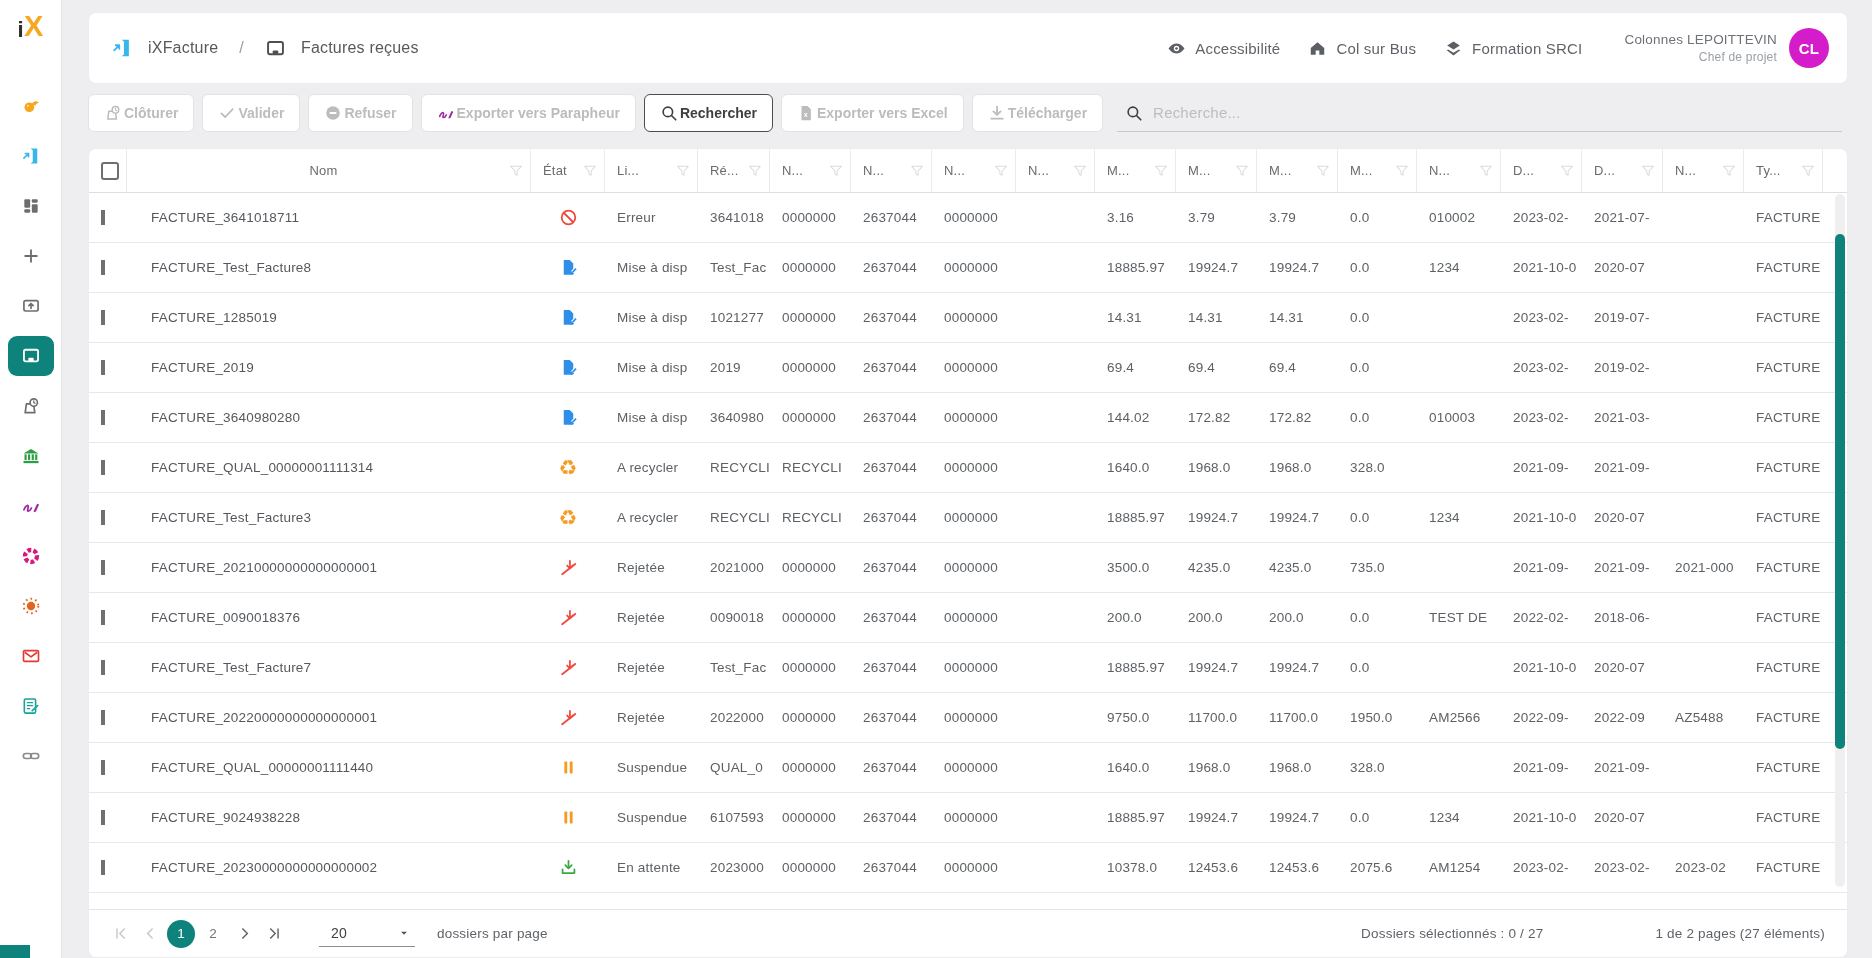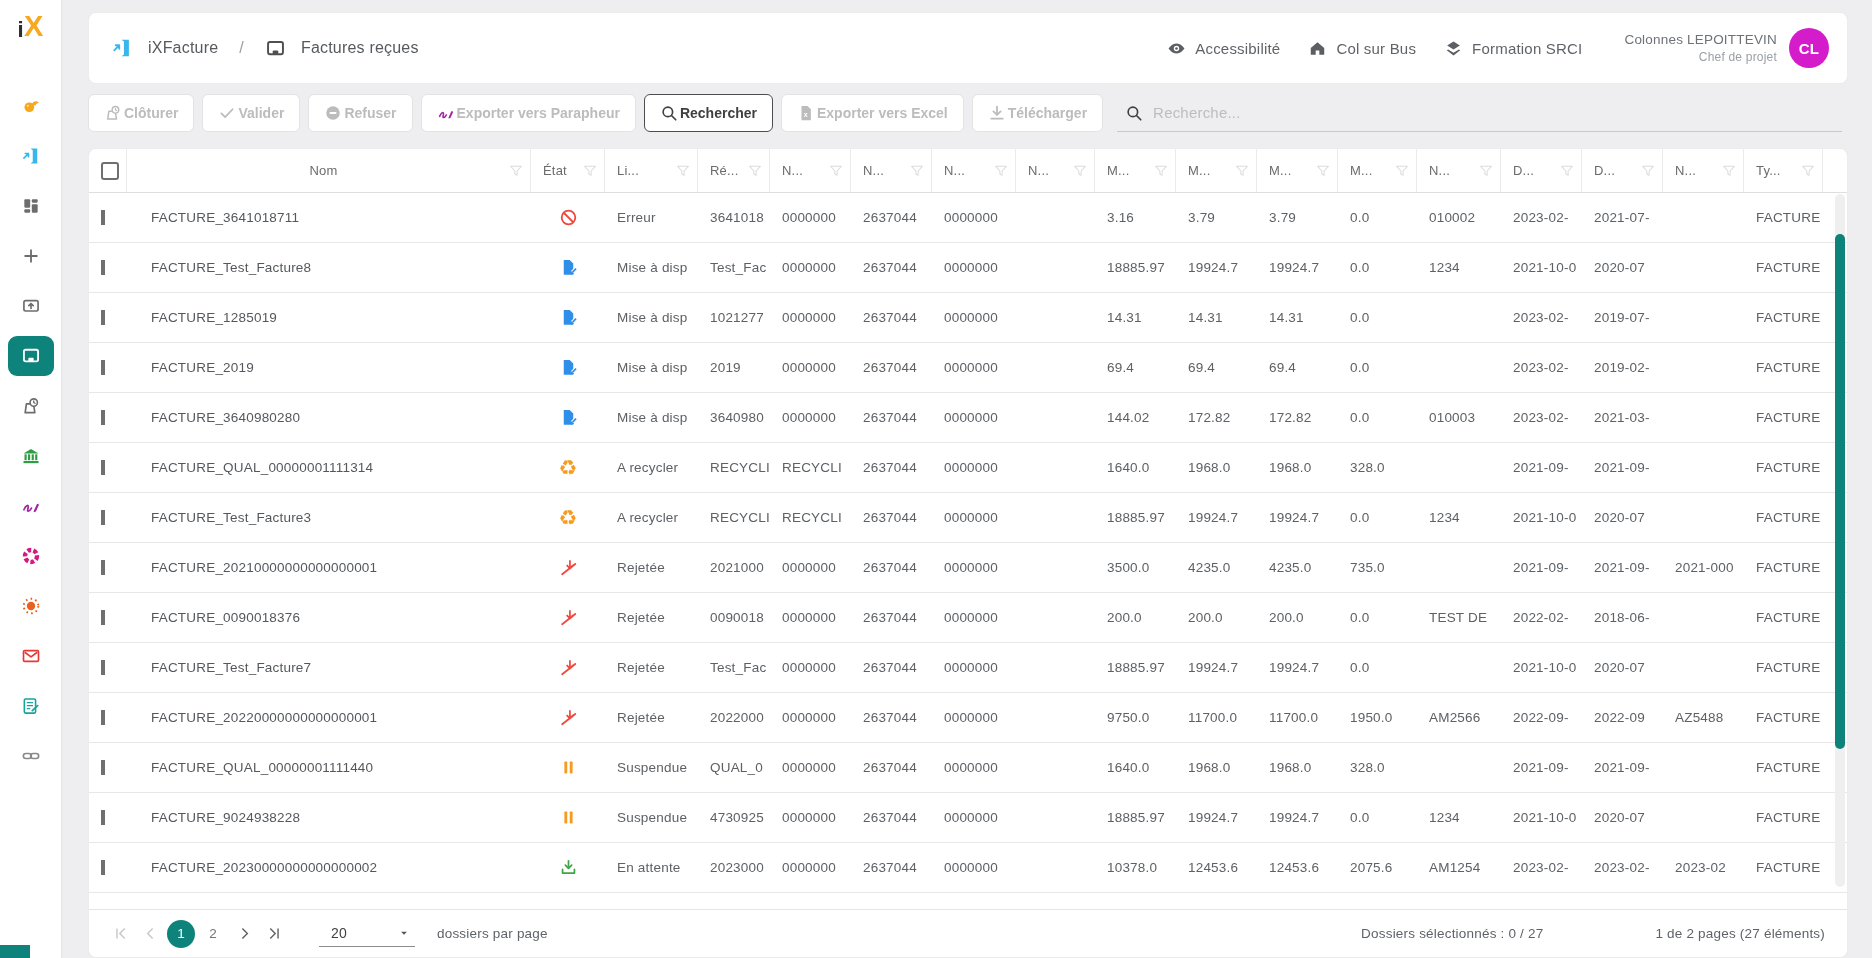--- a/index.html
+++ b/index.html
@@ -809,21 +809,21 @@
             <div class="td name" style="width:404px">FACTURE_9024938228</div>
             <div class="td state" style="width:74px;color:#f59b22">
              <span class="ic" style="width:19px;height:19px">
                 <svg viewBox="0 0 24 24" fill="none">
                   <rect x="6.8" y="4.5" width="3.6" height="15" rx="1" fill="currentColor"></rect>
                   <rect x="13.6" y="4.5" width="3.6" height="15" rx="1" fill="currentColor"></rect>
                 </svg>
               </span>
             </div>
             <div class="td" style="width:93px">Suspendue</div>
-            <div class="td" style="width:72px">4730925</div>
+            <div class="td" style="width:72px">6107593</div>
             <div class="td" style="width:81px">0000000</div>
             <div class="td" style="width:81px">2637044</div>
             <div class="td" style="width:84px">0000000</div>
             <div class="td" style="width:79px"></div>
             <div class="td" style="width:81px">18885.97</div>
             <div class="td" style="width:81px">19924.7</div>
             <div class="td" style="width:81px">19924.7</div>
             <div class="td" style="width:79px">0.0</div>
             <div class="td" style="width:84px">1234</div>
             <div class="td" style="width:81px">2021-10-0</div>

